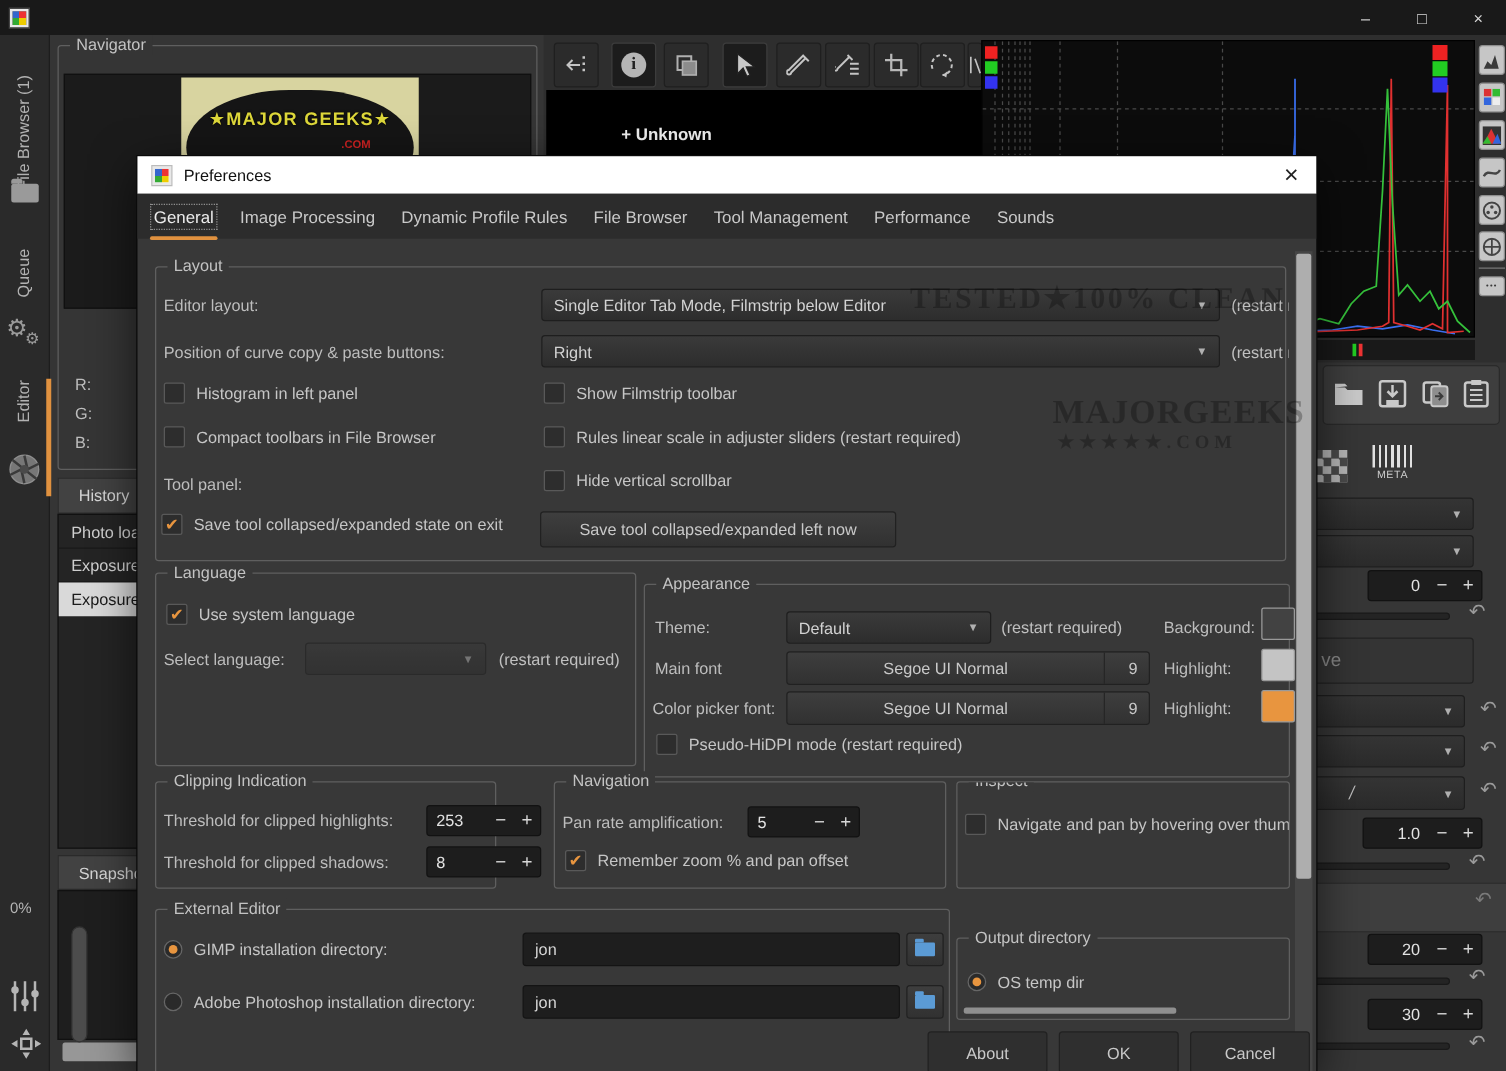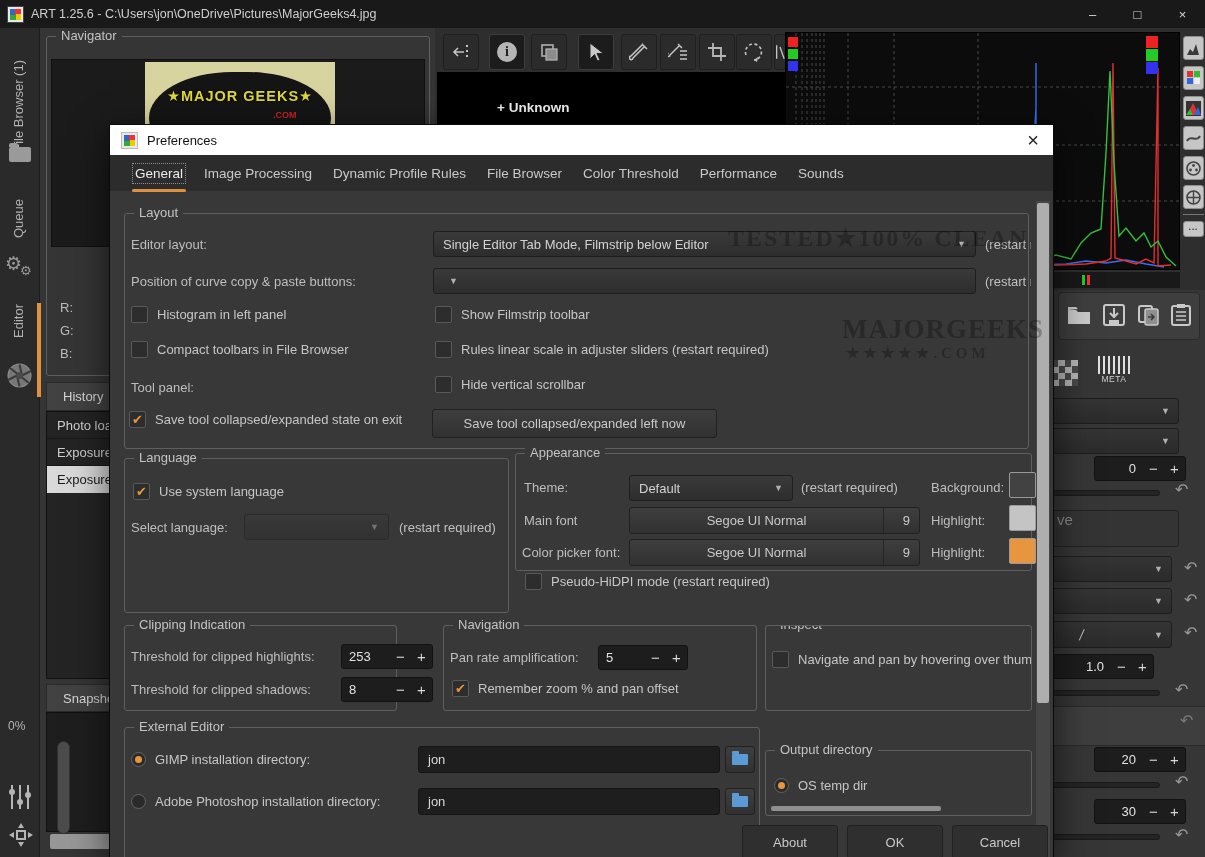--- a/index.html
+++ b/index.html
@@ -38,35 +38,34 @@
   .note{position:absolute;white-space:nowrap;overflow:hidden;color:#c0c0c0}
   .glabel{position:absolute;white-space:nowrap;color:#bdbdbd}
   .undo{position:absolute;color:#9a9a9a;font-size:16px;line-height:1}
   .slider{position:absolute;height:6px;background:#242424;border:1px solid #191919;border-radius:3px}
   
   .tbtn{position:absolute;top:34px;width:36px;height:36px;background:#2b2b2b;border:1px solid #1f1f1f;border-radius:3px;display:flex;align-items:center;justify-content:center;overflow:hidden}
   .tbtn.pressed{background:#1c1c1c;border-color:#3c3c3c}
   
   .dialog{position:absolute;left:110px;top:125px;width:943px;height:732px;background:#383838;z-index:10;box-shadow:0 0 0 1px #0a0a0a,0 10px 36px rgba(0,0,0,.65)}
   .dlg-title{position:absolute;left:0;top:0;right:0;height:30px;background:#fff;display:flex;align-items:center}
-  .dlg-tabs{position:absolute;left:0;top:30px;right:0;height:36px;background:#2c2c2c;display:flex;align-items:center;gap:17px;padding-left:23px}
+  .dlg-tabs{position:absolute;left:0;top:30px;right:0;height:36px;background:#2c2c2c;display:flex;align-items:center;gap:17px;padding-left:11px}
   .dtab{color:#c9c9c9;font-size:13.5px;position:relative;padding:2px 2px;white-space:nowrap}
   .dtab.active{color:#ececec;outline:1px dotted #909090}
   .dtab.active::after{content:"";position:absolute;left:-1px;right:-1px;bottom:-9px;height:3px;background:#e0913f;border-radius:2px}
   .hbtn{position:absolute;left:1183px;width:21px;height:24px;background:#c6c6c6;border:1px solid #8f8f8f;border-radius:3px;display:flex;align-items:center;justify-content:center}
   .rpdd{position:absolute;background:linear-gradient(#343434,#2b2b2b);border:1px solid #1e1e1e;border-radius:3px;display:flex;align-items:center;justify-content:flex-end;padding:0 8px;color:#c9c9c9}
   .rpdd .arr{color:#b0b0b0;font-size:9px}
   .wm{position:absolute;z-index:20;pointer-events:none;color:rgba(0,0,0,.27);font-family:"Liberation Serif","DejaVu Serif",serif;font-weight:bold;white-space:nowrap}
 </style>
 </head>
 <body>
 
 <div class="titlebar">
   <span class="appicon"></span>
-  <span class="ttl">ART 1.25.6 - C:\Users\jon\OneDrive\Pictures\MajorGeeks4.jpg</span>
   <span style="flex:1"></span>
   <span class="winbtn">–</span>
   <span class="winbtn">□</span>
   <span class="winbtn">×</span>
 </div>
 
 <div class="ab" style="left:0;top:28px;width:40px;height:829px;background:#2a2a2a;border-right:1px solid #1d1d1d"></div>
 <div class="vtab" style="left:11px;top:60px">File Browser (1)</div>
 <div class="ab" style="left:9px;top:147px;width:22px;height:15px;background:#9a9a9a;border-radius:2px">
   <div class="ab" style="left:0;top:-4px;width:9px;height:4px;background:#9a9a9a;border-radius:2px 2px 0 0"></div>
@@ -298,37 +297,37 @@
 <div class="rpdd" style="left:1048px;top:428px;width:131px;height:26px">
     <span class="arr">▼</span>
   </div>
 <div class="spin right" style="left:1094px;top:456px;width:92px">
   <span class="val">0</span>
     <span class="m">−</span>
     <span class="p">+</span>
 </div>
 <div class="slider" style="left:1048px;top:490px;width:112px"></div>
 <span class="undo" style="left:1175px;top:482px">↶</span>
-<div class="ab" style="left:1048px;top:510px;width:131px;height:37px;background:#343434;border:1px solid #222;border-radius:3px;display:flex;padding-left:8px;color:#8a8a8a;font-size:15px">
+<div class="ab" style="left:1048px;top:510px;width:131px;height:37px;background:#343434;border:1px solid #222;border-radius:3px;display:flex;align-items:center;padding-left:8px;color:#8a8a8a;font-size:15px">
   <span>ve</span>
 </div>
 <div class="rpdd" style="left:1048px;top:556px;width:124px;height:26px">
     <span class="arr">▼</span>
   </div>
 <span class="undo" style="left:1184px;top:560px">↶</span>
 <div class="rpdd" style="left:1048px;top:588px;width:124px;height:26px">
     <span class="arr">▼</span>
   </div>
 <span class="undo" style="left:1184px;top:592px">↶</span>
 <div class="rpdd" style="left:1048px;top:621px;width:124px;height:27px;justify-content:space-between">
   <span style="color:#c0c0c0;font-size:15px;margin-left:24px;transform:rotate(-8deg)">∕</span>
   <span class="arr">▼</span>
 </div>
 <span class="undo" style="left:1184px;top:625px">↶</span>
-<div class="spin right" style="left:1038px;top:654px;width:116px">
+<div class="spin right" style="left:1090px;top:654px;width:96px">
   <span class="val">1.0</span>
     <span class="m">−</span>
     <span class="p">+</span>
 </div>
 <div class="slider" style="left:1048px;top:690px;width:112px"></div>
 <span class="undo" style="left:1175px;top:682px">↶</span>
 <div class="ab" style="left:1045px;top:706px;width:160px;height:40px;background:#3e3e3e;border-top:1px solid #2a2a2a;border-bottom:1px solid #2a2a2a">
   <span class="undo" style="left:135px;top:6px;color:#7a7a7a;position:absolute">↶</span>
 </div>
 <div class="spin right" style="left:1094px;top:747px;width:92px">
@@ -352,39 +351,40 @@
     <span style="color:#111;font-size:13px;margin-left:10px">Preferences</span>
     <span style="flex:1"></span>
     <span style="width:40px;text-align:center;color:#222;font-size:20px;line-height:30px">×</span>
   </div>
 
   <div class="dlg-tabs">
     <span class="dtab active">General</span>
     <span class="dtab">Image Processing</span>
     <span class="dtab">Dynamic Profile Rules</span>
     <span class="dtab">File Browser</span>
-    <span class="dtab">Color Threshold</span>
+    <span class="dtab">Tool Management</span>
     <span class="dtab">Performance</span>
     <span class="dtab">Sounds</span>
   </div>
 
   <div class="ab" style="left:926px;top:76px;width:14px;height:656px;background:#454545">
     <div class="ab" style="left:1px;top:2px;width:12px;height:500px;background:#aeaeae;border-radius:2px"></div>
   </div>
 
   <div class="grp" style="left:14px;top:88px;width:905px;height:236px">
     <span class="legend">Layout</span>
     <div class="glabel" style="left:6px;top:23px">Editor layout:</div>
     <div class="dd" style="left:308px;top:17px;width:543px">
       <span class="txt">Single Editor Tab Mode, Filmstrip below Editor</span>
         <span class="arr">▼</span>
     </div>
     <div class="note" style="left:860px;top:23px;width:46px">(restart required)</div>
     <div class="glabel" style="left:6px;top:60px">Position of curve copy &amp; paste buttons:</div>
     <div class="dd" style="left:308px;top:54px;width:543px">
+      <span class="txt">Right</span>
         <span class="arr">▼</span>
     </div>
     <div class="note" style="left:860px;top:60px;width:46px">(restart required)</div>
     <div class="cbrow" style="left:6px;top:92px">
       <span class="cb"></span>
         <span>Histogram in left panel</span>
     </div>
     <div class="cbrow" style="left:310px;top:92px">
       <span class="cb"></span>
         <span>Show Filmstrip toolbar</span>
@@ -420,21 +420,21 @@
         <span>Use system language</span>
     </div>
     <div class="glabel" style="left:6px;top:61px">Select language:</div>
     <div class="dd disabled" style="left:119px;top:55px;width:145px">
       <span class="txt"></span>
         <span class="arr">▼</span>
     </div>
     <div class="note" style="left:274px;top:61px">(restart required)</div>
   </div>
 
-  <div class="grp" style="left:405px;top:328px;width:517px;height:118px">
+  <div class="grp" style="left:405px;top:342px;width:517px;height:155px">
     <span class="legend">Appearance</span>
     <div class="glabel" style="left:8px;top:26px">Theme:</div>
     <div class="dd" style="left:113px;top:21px;width:164px">
       <span class="txt">Default</span>
         <span class="arr">▼</span>
     </div>
     <div class="note" style="left:285px;top:26px">(restart required)</div>
     <div class="glabel" style="left:8px;top:59px">Main font</div>
     <div class="btn" style="left:113px;top:53px;width:291px;height:27px">
       <span style="flex:1;text-align:center">Segoe UI Normal</span>

